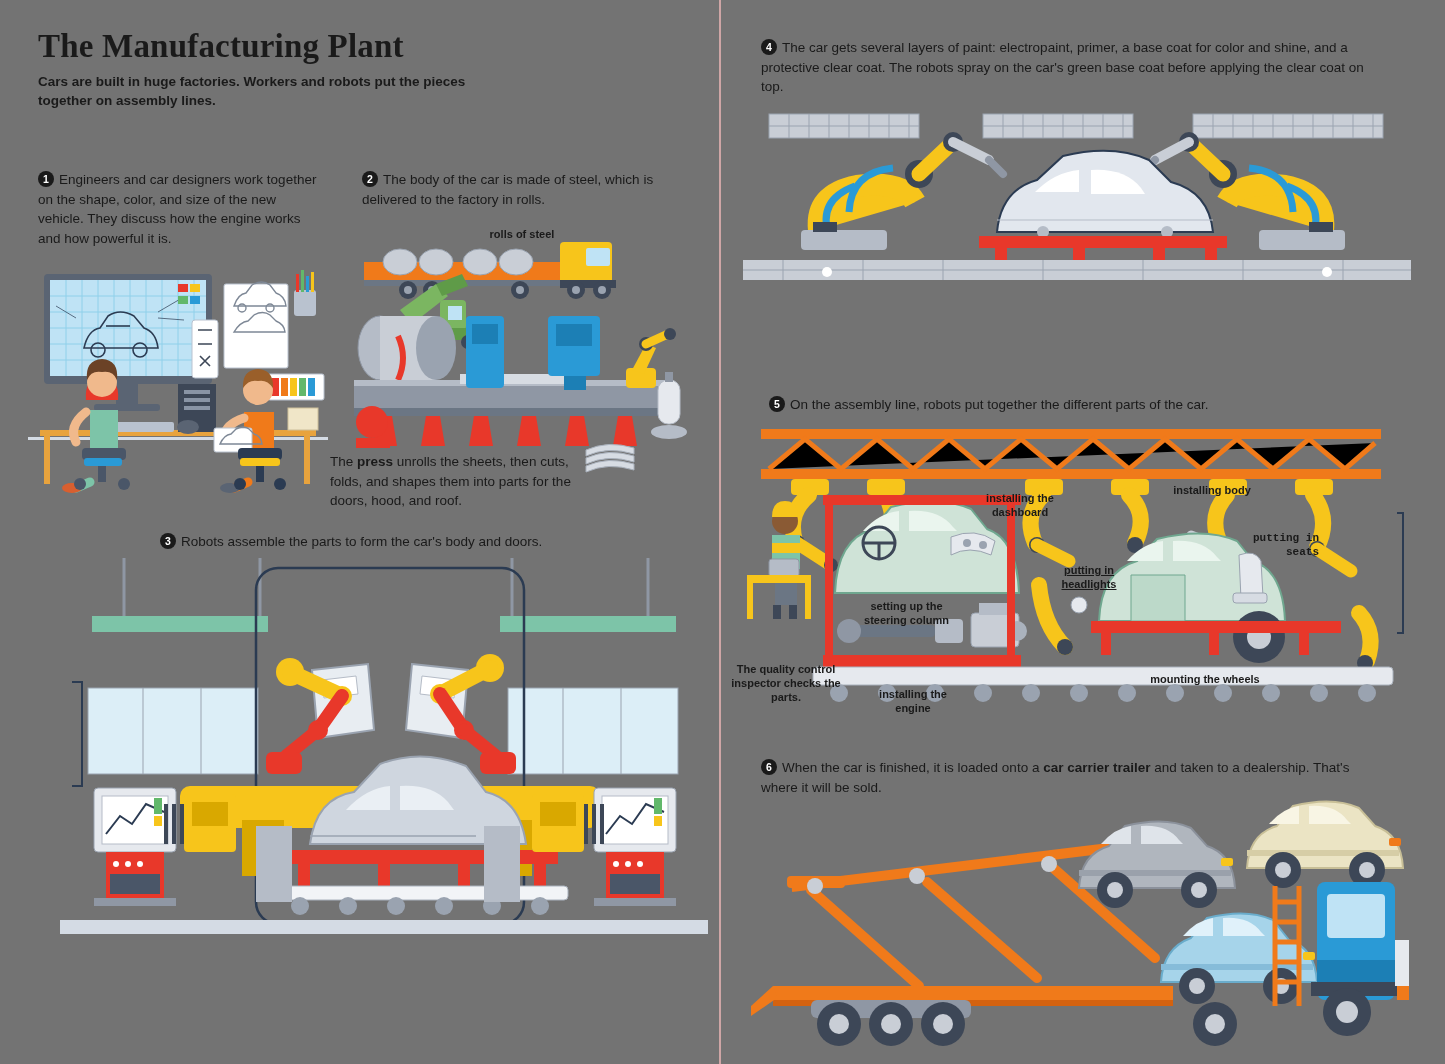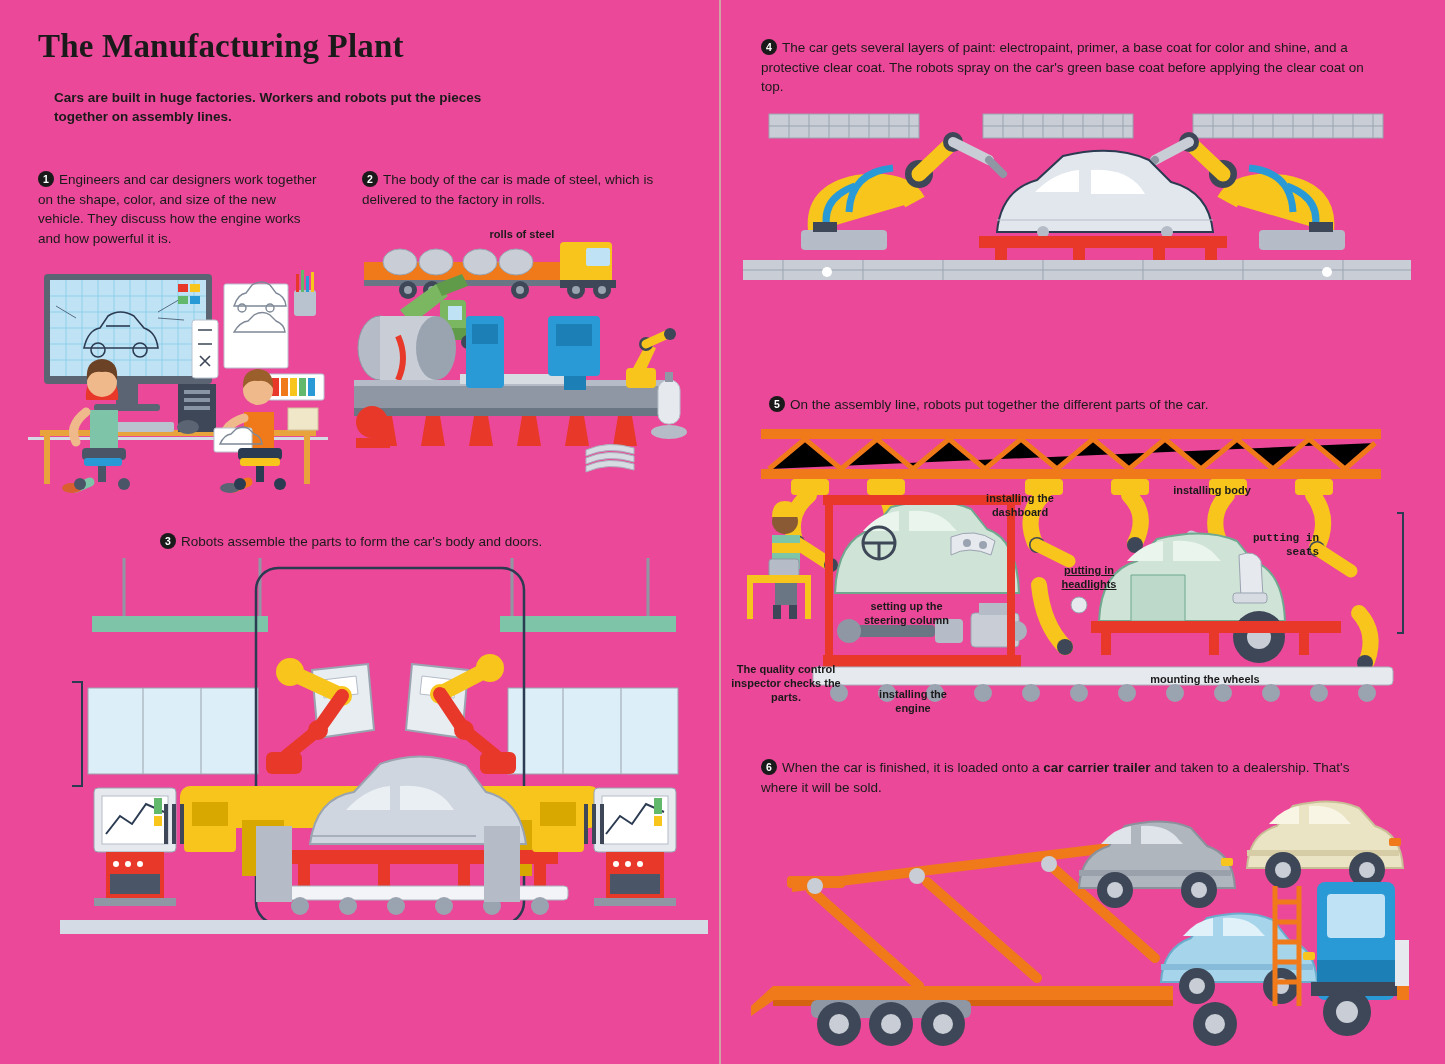--- a/index.html
+++ b/index.html
@@ -5,21 +5,21 @@
   * { box-sizing: border-box; }
   html, body {
     margin: 0; padding: 0;
     background: #ffffff;
     font-family: "Liberation Sans", sans-serif;
   }
   #page {
     position: relative;
     width: 1445px;
     height: 1064px;
-    background: #ec4899;
+    background: #737373;
     overflow: hidden;
   }
   
   #gutter {
     position: absolute;
     left: 719px; top: 0;
     width: 2px; height: 1064px;
     background: #cfa6a6;
   }
   .page-half { position: absolute; top: 0; height: 1064px; }
@@ -33,21 +33,21 @@
     font-family: "Liberation Serif", serif;
     font-size: 33px;
     font-weight: bold;
     letter-spacing: 0.2px;
     color: #1a1a1a;
   }
   p.subtitle {
     position: absolute;
     left: 38px; top: 72px;
     width: 470px;
-    margin: 16px;
+    margin: 0;
     font-size: 13.5px;
     font-weight: bold;
     line-height: 1.42;
     color: #1a1a1a;
   }
 
   .step {
     position: absolute;
     font-size: 13.5px;
     line-height: 1.45;
@@ -303,20 +303,23 @@
         <ellipse cx="329" cy="192" rx="18" ry="7" fill="#b5bcc7"></ellipse>
       </g>
 
       <g transform="translate(246,196)">
         <path d="M0 14 q22 -10 48 -2 l0 6 q-26 -8 -48 2z" fill="#d7dce3" stroke="#aab2bd"></path>
         <path d="M0 22 q22 -10 48 -2 l0 6 q-26 -8 -48 2z" fill="#d7dce3" stroke="#aab2bd"></path>
         <path d="M0 30 q22 -10 48 -2 l0 6 q-26 -8 -48 2z" fill="#d7dce3" stroke="#aab2bd"></path>
       </g>
     </svg>
 
+    <div class="step" style="left:330px; top:452px; width:245px;">
+      <span>The </span><span class="caption-bold">press</span><span> unrolls the sheets, then cuts, folds, and shapes them into parts for the doors, hood, and roof.</span>
+    </div>
 
     <div class="step" style="left:160px; top:532px; width:460px;">
       <span class="num">3</span><span>Robots assemble the parts to form the car's body and doors.</span>
     </div>
 
     <svg class="art" style="left:60px; top:558px;" width="648" height="400" viewBox="0 0 648 400">
 
       <g stroke="#8f97a4" stroke-width="3">
         <path d="M64 0 V58 M200 0 V58 M452 0 V58 M588 0 V58"></path>
       </g>

